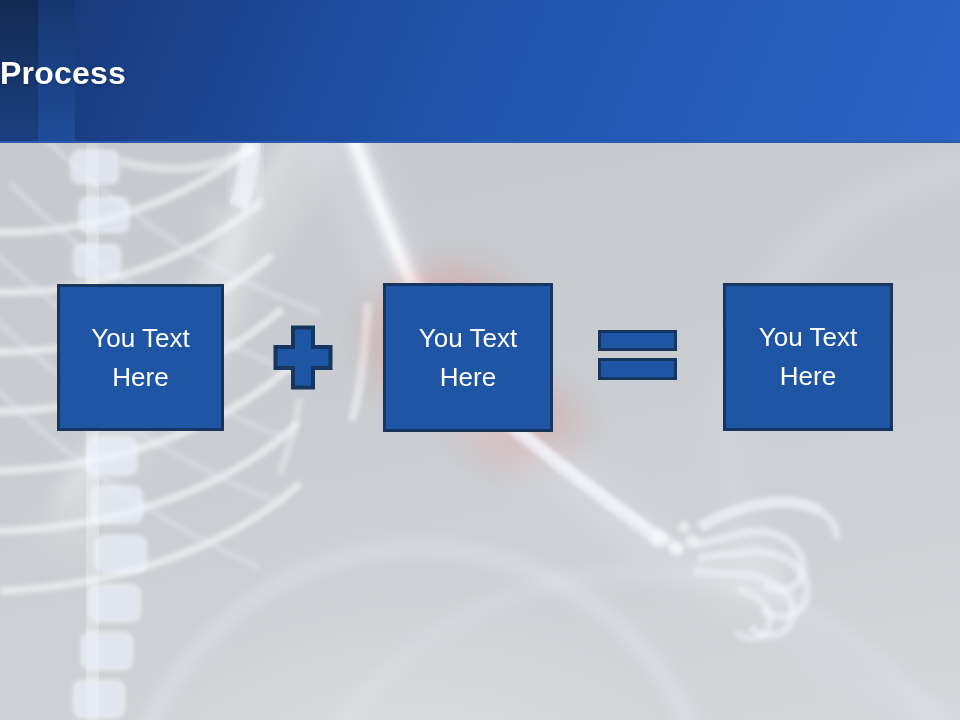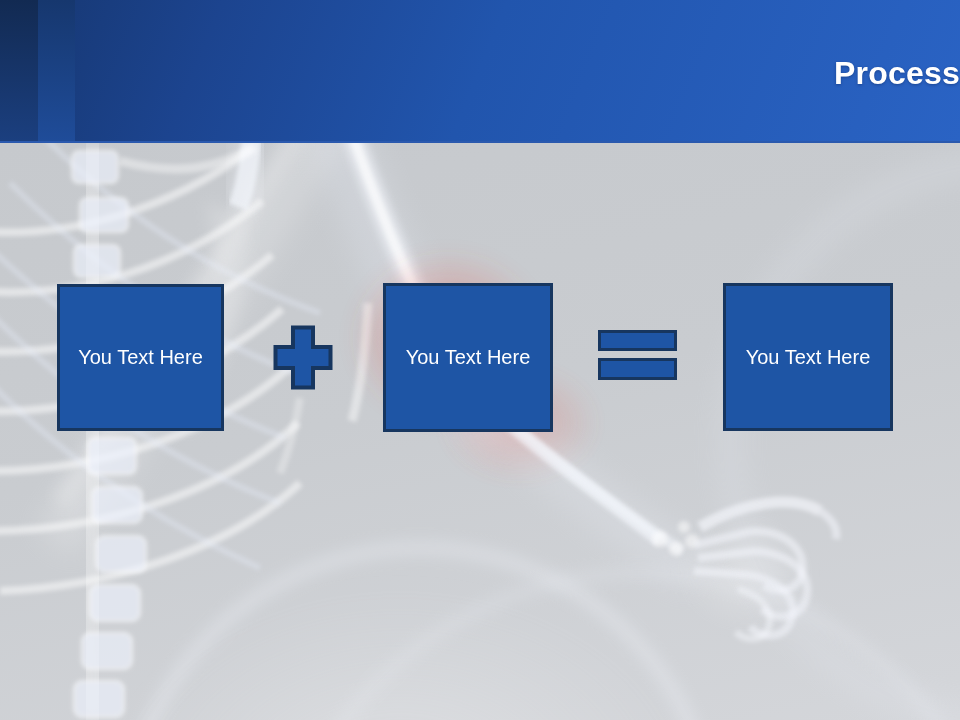--- a/index.html
+++ b/index.html
@@ -22,42 +22,42 @@
   
   .header{
     position:absolute;top:0;left:0;right:0;height:143px;
     background:linear-gradient(112deg,#16366F 0%,#1C448F 22%,#2155AD 50%,var(--header-bottom) 100%);
     border-bottom:2px solid #2A59AE;
   }
   .strip{position:absolute;top:0;bottom:0;}
   .strip1{left:0;width:38px;background:linear-gradient(180deg,var(--strip-dark),#1B3F7F);}
   .strip2{left:38px;width:37px;background:linear-gradient(180deg,var(--strip-mid),#1F4C99);}
   .title{
-    position:absolute;inset:0;display:flex;align-items:center;justify-content:flex-end;
+    position:absolute;inset:0;display:flex;align-items:center;justify-content:flex-start;
     padding-top:6px;
     color:var(--title-text);font-size:32px;letter-spacing:.2px;
     text-shadow:0 1px 3px rgba(0,20,60,.35);
     white-space:pre;
   }
   .t-bold{font-weight:700;}
   .t-rest{font-weight:400;}
   
   .body{
     position:absolute;top:143px;left:0;right:0;bottom:0;
     background:linear-gradient(168deg,#C6C9CD 0%,var(--body-bg) 45%,#D4D6DA 100%);
   }
   .skeleton{position:absolute;inset:0;pointer-events:none;}
   
   .box{
     position:absolute;
     background:var(--box-fill);
     border:3px solid var(--box-border);
     color:var(--box-text);
     display:flex;align-items:center;justify-content:center;text-align:center;
-    font-size:20px;line-height:39px;font-weight:400;
+    font-size:26px;line-height:39px;font-weight:400;
     padding:0 14px;cursor:default;
   }
   .box1{left:57px;top:141px;width:167px;height:147px;}
   .box2{left:383px;top:140px;width:170px;height:149px;}
   .box3{left:723px;top:140px;width:170px;height:148px;}
   .plus{position:absolute;left:273px;top:182px;width:60px;height:65px;}
   .equals{position:absolute;left:598px;top:187px;width:79px;}
   .eq-bar{
     width:79px;height:21px;background:var(--box-fill);
     border:3px solid var(--box-border);

